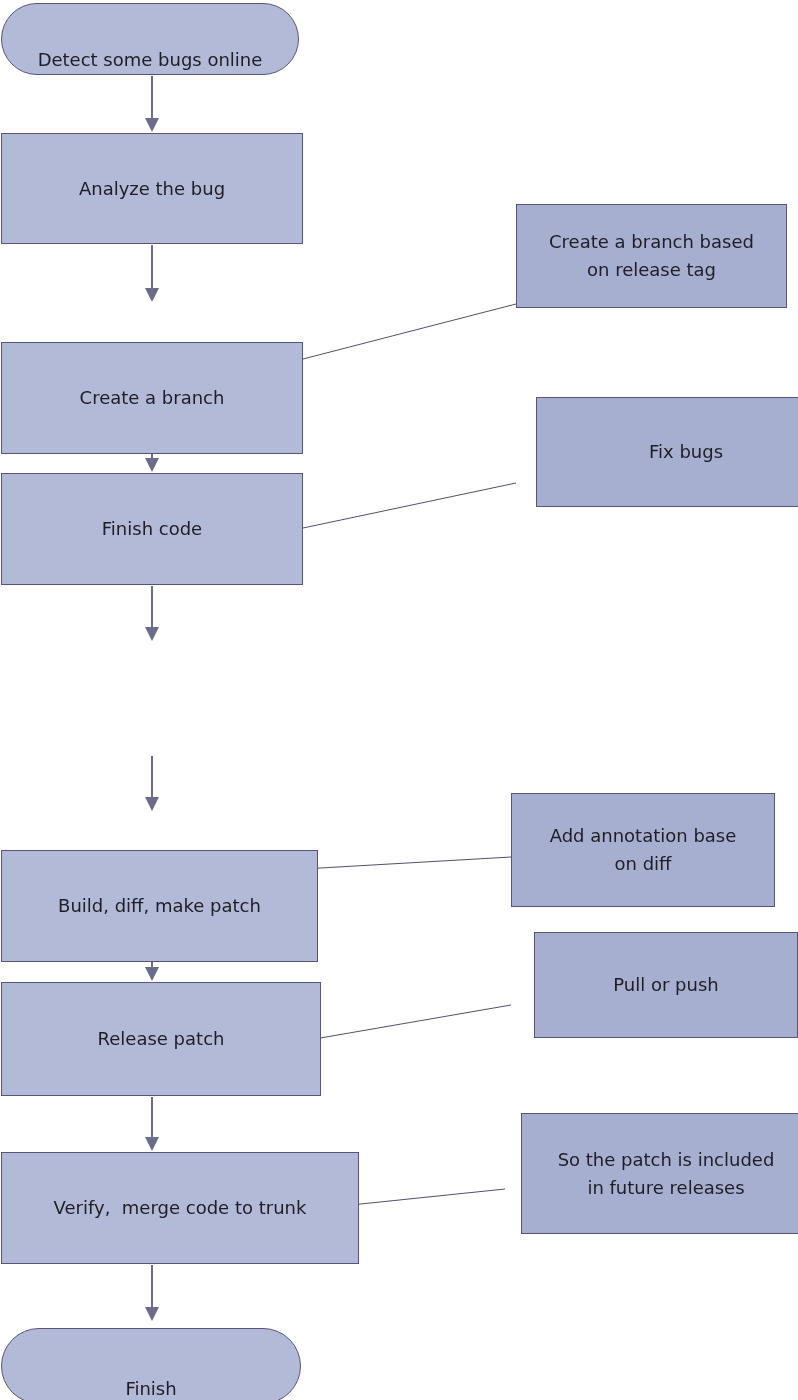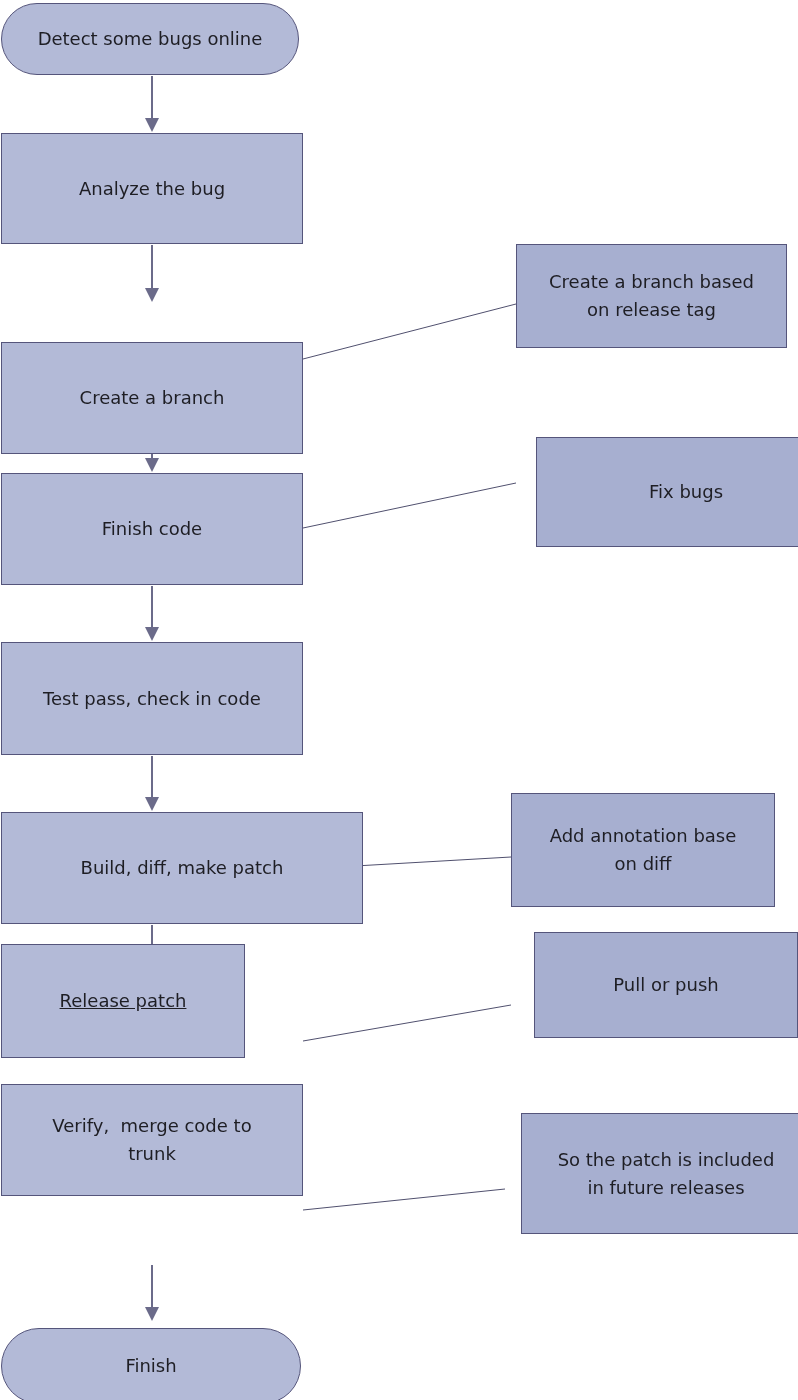--- a/index.html
+++ b/index.html
@@ -45,26 +45,26 @@
     text-align: center;
     font-size: 18px;
     line-height: 1.55;
   }
   .node .label {
     white-space: pre-wrap;
     display: block;
     width: 100%;
   }
   .process { padding: 0 26px; }
-  .terminator { border-radius: 40px; padding: 0 20px; }
+  .terminator { border-radius: 40px; padding: 0 20px; align-items: flex-end; }
   .note {
     background: var(--note-fill, #a7afd0);
     padding: 16px 34px;
   }
-  .note-wide-pad { padding: 0 28px; margin-top: 40px; }
+  .note-wide-pad { padding: 0 28px; }
 </style>
 </head>
 <body>
 
 <div class="canvas">
 
   <svg class="wires" viewBox="0 0 798 1400" xmlns="http://www.w3.org/2000/svg">
 
     <line class="arrow-line" x1="152" y1="76" x2="152" y2="119"></line>
     <polygon class="arrow-head" points="145,118 159,118 152,132"></polygon>
@@ -106,33 +106,30 @@
   </div>
 
   <div class="node process" style="left:1px; top:303px; width:302px; height:112px;margin-top:39px;">
     <span class="label">Create a branch</span>
   </div>
 
   <div class="node process" style="left:1px; top:473px; width:302px; height:112px;">
     <span class="label">Finish code</span>
   </div>
 
-  <div class="node process" style="left:1px; top:642px; width:302px; height:113px;">
-    <span class="label">Test pass, check in code</span>
-  </div>
 
-  <div class="node process" style="left:1px; top:812px; width:362px; height:112px;">
+  <div class="node process" style="left:1px; top:850px; width:317px; height:112px;">
     <span class="label">Build, diff, make patch</span>
   </div>
 
-  <div class="node process" style="left:1px; top:944px; width:244px; height:114px;text-decoration:underline;">
+  <div class="node process" style="left:1px; top:982px; width:320px; height:114px;">
     <span class="label">Release patch</span>
   </div>
 
-  <div class="node process" style="left:1px; top:1084px; width:302px; height:112px;justify-content:center;">
+  <div class="node process" style="left:1px; top:1152px; width:358px; height:112px;justify-content:center;">
     <span class="label">Verify,  merge code to trunk</span>
   </div>
 
   <div class="node terminator" style="left:1px; top:1328px; width:300px; height:76px;">
     <span class="label">Finish</span>
   </div>
 
   <div class="node note note-wide-pad" style="left:516px; top:204px; width:271px; height:104px;">
     <span class="label">Create a branch based on release tag</span>
   </div>

